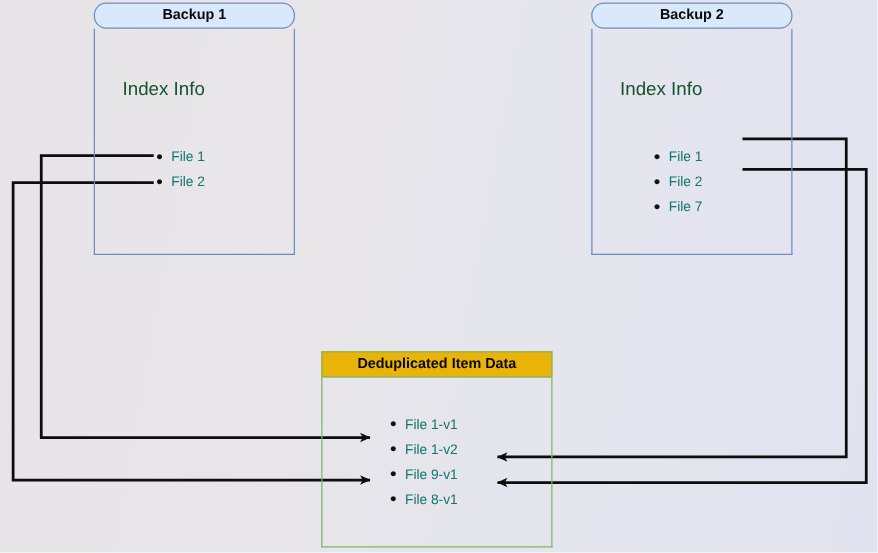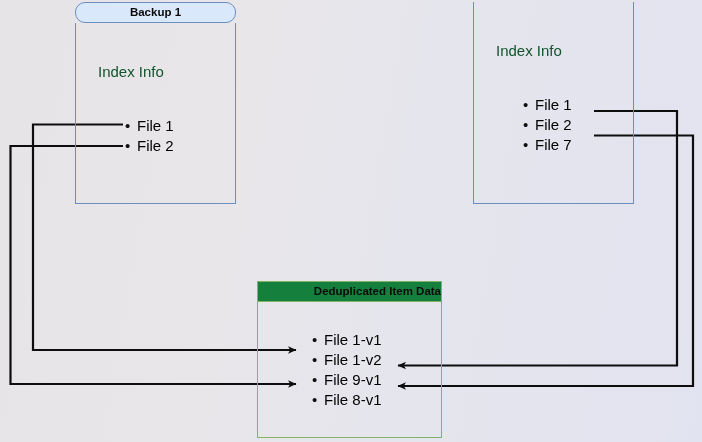--- a/index.html
+++ b/index.html
@@ -47,39 +47,39 @@
   .node .body {
     box-sizing: border-box;
     flex: 1;
     border: 1px solid;
     border-top: none;
     position: relative;
     background: transparent;
   }
   .node.blue .title { background: #dae8fc; border-color: #6c8ebf; border-radius: 10px; }
   .node.blue .body  { border-color: #6c8ebf; }
-  .node.green .title { background: #15803d; border-color: #82b366; text-align: right; }
+  .node.green .title { background: #eab308; border-color: #82b366; }
   .node.green .body  { border-color: #82b366; text-decoration: underline; }
 
   .heading {
     position: absolute;
     font-size: 15px;
     color: #14532d;
     white-space: nowrap;
   }
   ul.filelist {
     position: absolute;
     margin: 0;
     padding: 0 0 0 14px;
     list-style: none;
   }
   ul.filelist li {
     position: relative;
-    font-size: 15px;
-    color: #000000;
+    font-size: 11px;
+    color: #0f766e;
     white-space: nowrap;
     height: 20px;
     line-height: 20px;
   }
   ul.filelist li::before {
     content: "\2022";
     position: absolute;
     left: -12px;
     top: 0;
     font-size: 15px;
@@ -120,20 +120,21 @@
           <span>File 1</span>
         </li>
         <li>
           <span>File 2</span>
         </li>
       </ul>
     </div>
   </div>
 
   <div class="node blue" style="left:473px; top:2px; width:161px; height:202px;">
+    <div class="title">Backup 2</div>
     <div class="body">
       <div class="heading" style="left:22px; top:40px;">Index Info</div>
       <ul class="filelist" style="left:47px; top:93px;">
         <li>
           <span>File 1</span>
         </li>
         <li>
           <span>File 2</span>
         </li>
         <li>

